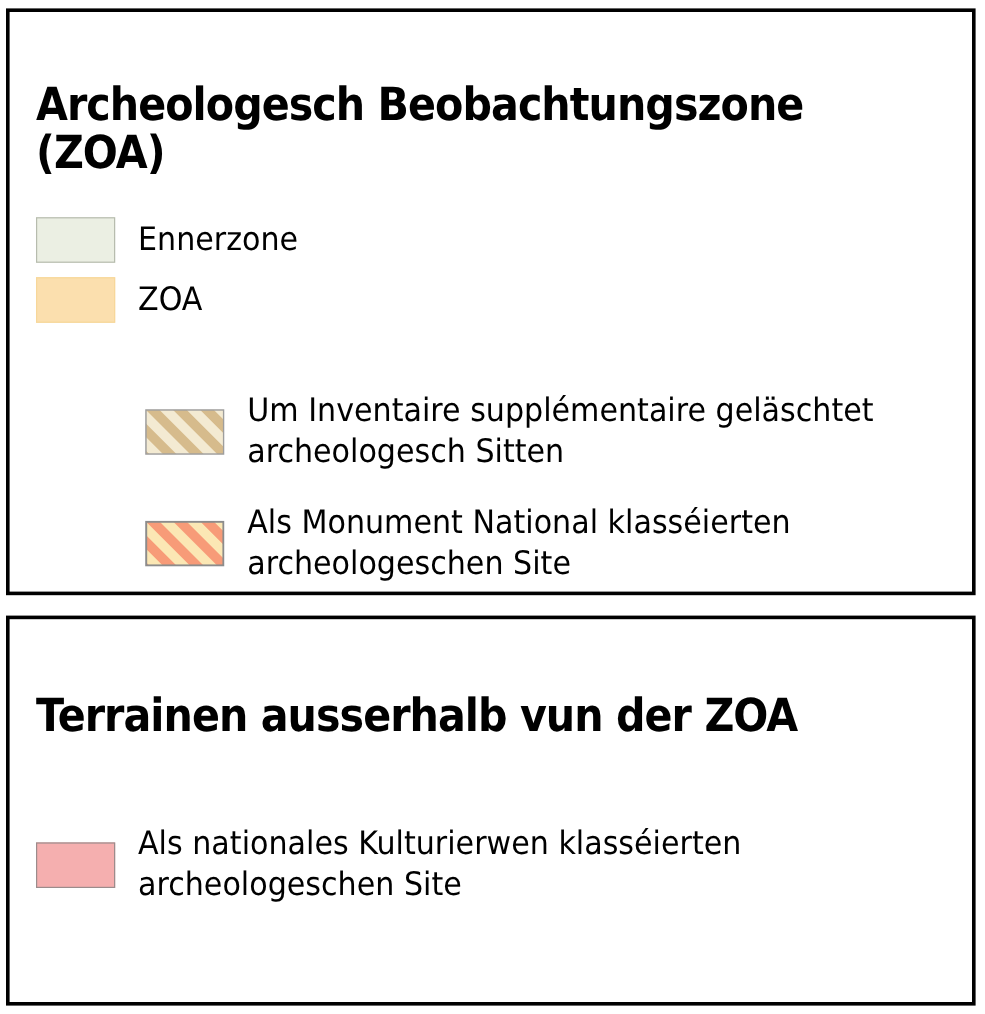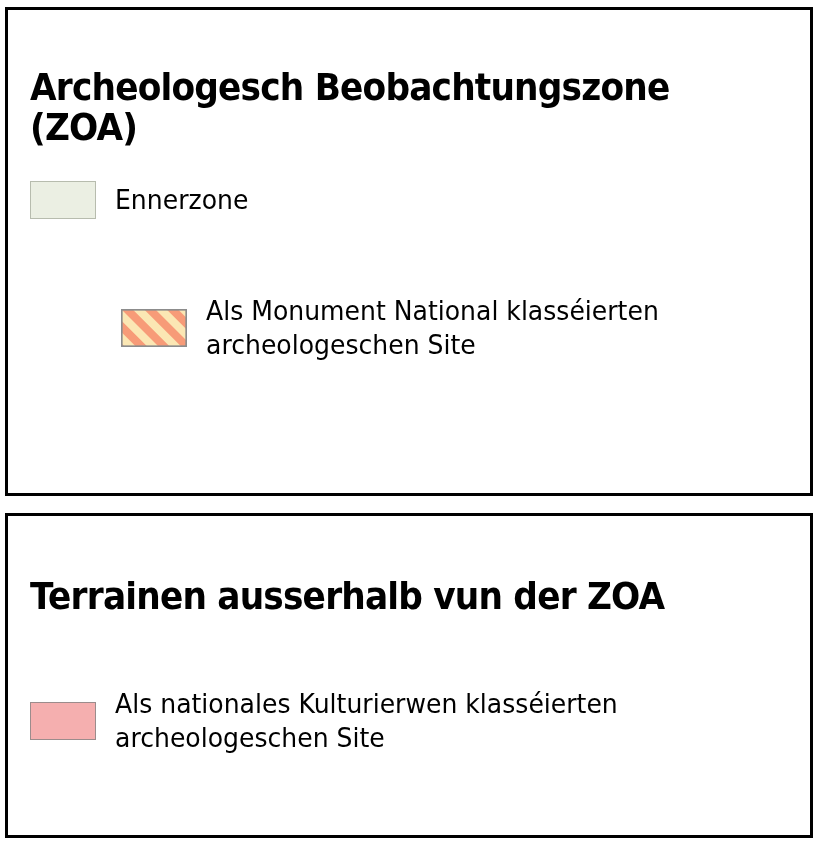--- a/index.html
+++ b/index.html
@@ -131,23 +131,44 @@
 
     <div class="legend-rows" id="rows-zoa">
 
       <div class="legend-row plain">
         <div class="swatch-wrap indent-0">
           <div class="swatch" id="sw-ennerzone" style="background: rgb(235, 239, 227); border-color: rgb(183, 188, 174);"></div>
         </div>
         <div class="row-label gap-1">Ennerzone</div>
       </div>
 
+      <div class="legend-row plain">
+        <div class="swatch-wrap indent-0">
+          <div class="swatch" id="sw-zoa" style="background: rgb(251, 223, 174); border-color: rgb(247, 215, 154);"></div>
+        </div>
+        <div class="row-label gap-1">ZOA</div>
+      </div>
 
       <div class="spacer-lg"></div>
 
+      <div class="legend-row hatched">
+        <div class="swatch-wrap indent-1">
+          <svg class="hatch-svg" viewBox="0 0 66 38" preserveAspectRatio="none">
+            <defs>
+              <pattern id="hatch-inv" patternUnits="userSpaceOnUse" width="16" height="16" patternTransform="rotate(-45)">
+                <rect width="16" height="16" fill="#f3ead2"></rect>
+                <rect width="8" height="16" fill="#d6bb8c"></rect>
+              </pattern>
+            </defs>
+            <rect x="0.5" y="0.5" width="65" height="37" fill="url(#hatch-inv)" stroke="#9e9e9e" stroke-width="1.5"></rect>
+          </svg>
+        </div>
+        <div class="row-label gap-1">Um Inventaire supplémentaire geläschtet
+archeologesch Sitten</div>
+      </div>
 
       <div class="spacer-sm"></div>
 
       <div class="legend-row hatched">
         <div class="swatch-wrap indent-1">
           <svg class="hatch-svg" viewBox="0 0 66 38" preserveAspectRatio="none">
             <defs>
               <pattern id="hatch-mon" patternUnits="userSpaceOnUse" width="16" height="16" patternTransform="rotate(-45)">
                 <rect width="16" height="16" fill="#fbe7b4"></rect>
                 <rect width="8" height="16" fill="#f79b78"></rect>

